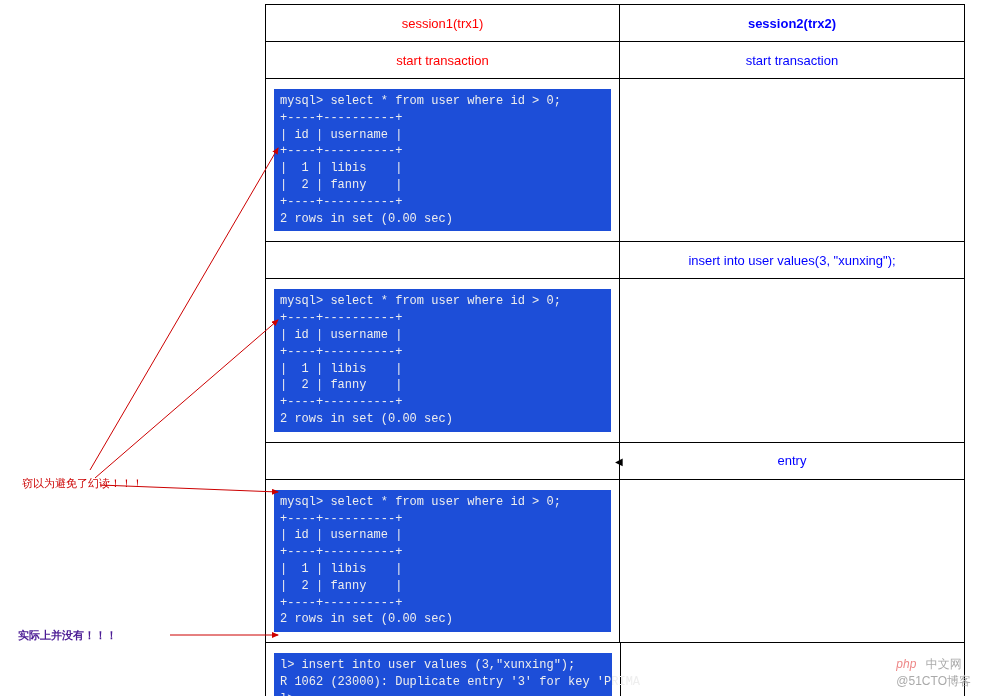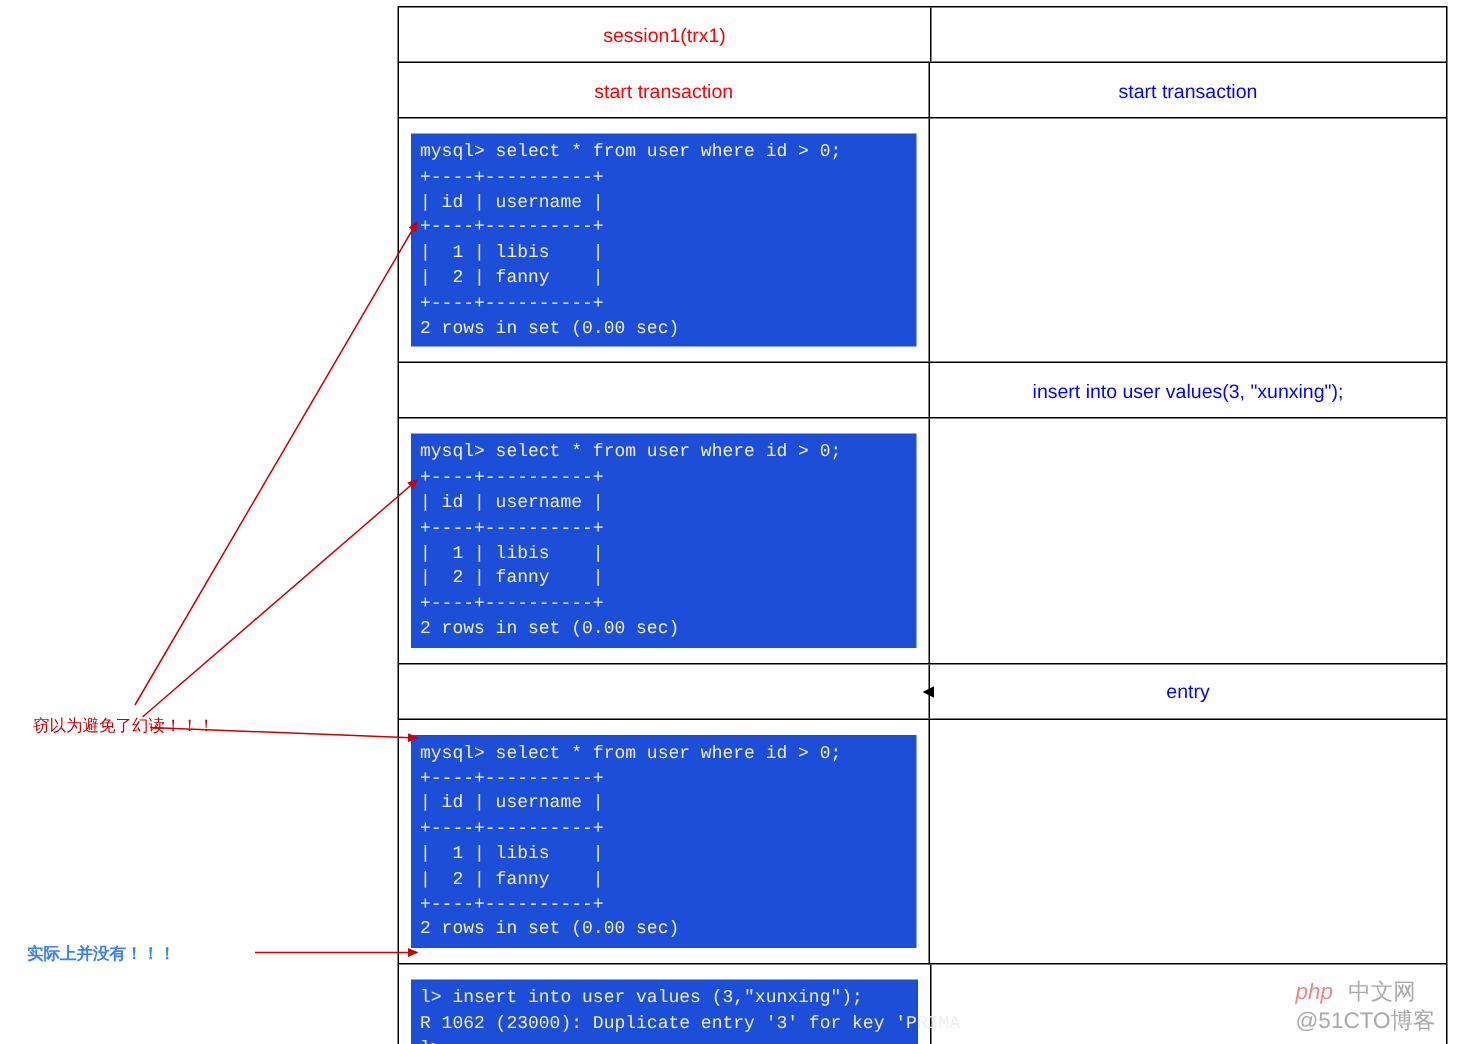--- a/index.html
+++ b/index.html
@@ -1,51 +1,52 @@
 <!DOCTYPE html>
 <html><head>
   <meta charset="utf-8">
   <style>
     * { box-sizing: border-box; margin: 0; padding: 0; }
     body { width: 983px; height: 696px; font-family: Arial, sans-serif; font-size: 13px; position: relative; background: #fff; }
     .container { display: flex; }
     .left-col { width: 265px; position: relative; padding-top: 120px; }
     .annotation { position: absolute; color: #c00; font-size: 11px; font-weight: normal; }
     .annotation.a1 { top: 476px; left: 22px; }
-    .annotation.a2 { top: 628px; left: 18px; font-weight: bold; color: #3b82f6; }
+    .annotation.a2 { top: 628px; left: 18px; font-weight: bold; color: #4c1d95; }
     .table-wrap { width: 700px; border: 1px solid #000; margin-top: 4px; }
     .row { display: flex; border-bottom: 1px solid #000; }
     .row:last-child { border-bottom: none; }
     .cell { border-right: 1px solid #000; padding: 6px 8px; display: flex; align-items: center; justify-content: center; min-height: 36px; }
     .cell.c1 { width: 355px; }
     .cell.c2 { width: 345px; border-right: none; position: relative; }
     .header.c1 { color: #f00; font-weight: normal; }
     .header.c2 { color: #00f; font-weight: bold; }
     .red-text { color: #f00; }
     .blue-text { color: #00f; }
     .code-block { background: #1d4ed8; color: #eee; font-family: "Courier New", monospace; font-size: 12px; padding: 4px 6px; white-space: pre; line-height: 1.4; width: 100%; margin: 4px 0; }
     .code-cell { justify-content: flex-start; }
     .tall { min-height: 112px; align-items: flex-start; }
     svg.arrows { position: absolute; top: 0; left: 0; width: 983px; height: 696px; pointer-events: none; }
     .arrow-left-marker { position: absolute; left: -5px; top: 50%; transform: translateY(-50%); font-size: 10px; color: #000; }
-    .watermark { position: absolute; bottom: 6px; right: 26px; font-size: 15px; color: #aaa; }
+    .watermark { position: absolute; bottom: 6px; right: 12px; font-size: 12px; color: #aaa; }
     .watermark .php { color: #e88; font-style: italic; margin-right: 6px; }
   </style>
 </head>
 <body>
 
 <div class="container">
   <div class="left-col">
     <div class="annotation a1">窃以为避免了幻读！！！</div>
     <div class="annotation a2">实际上并没有！！！</div>
   </div>
 
   <div class="table-wrap">
     <div class="row">
       <div class="cell c1 header">session1(trx1)</div>
+      <div class="cell c2 header">session2(trx2)</div>
     </div>
 
     <div class="row">
       <div class="cell c1 red-text">start transaction</div>
       <div class="cell c2 blue-text">start transaction</div>
     </div>
 
     <div class="row tall">
       <div class="cell c1 code-cell">
         <div class="code-block">mysql&gt; select * from user where id &gt; 0;

